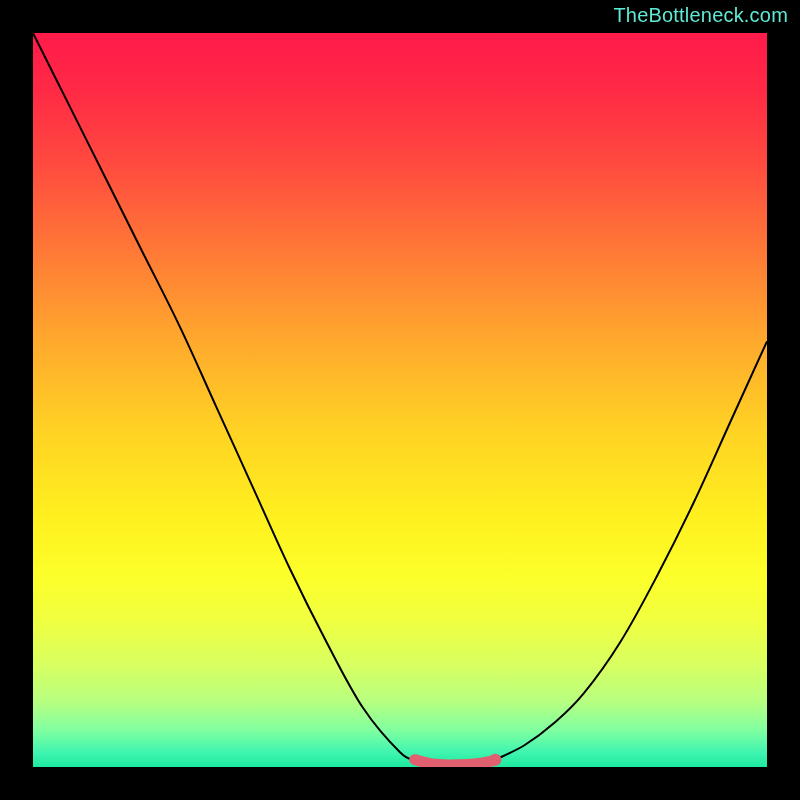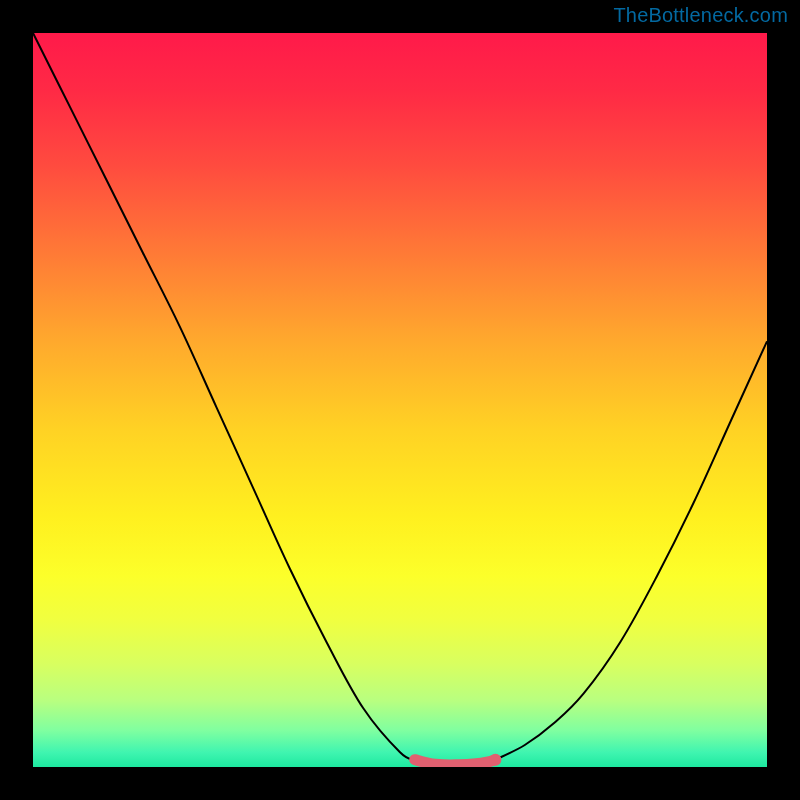--- a/index.html
+++ b/index.html
@@ -8,21 +8,21 @@
     height: 800px;
     background: #000;
     position: relative;
     font-family: Arial, Helvetica, sans-serif;
     overflow: hidden;
   }
   .watermark {
     position: absolute;
     top: 4px;
     right: 12px;
-    color: #0369a1;
+    color: #5eead4;
     font-size: 20px;
     font-weight: 400;
     z-index: 10;
     letter-spacing: 0.2px;
   }
   .plot-area {
     position: absolute;
     left: 33px;
     top: 33px;
     width: 734px;

